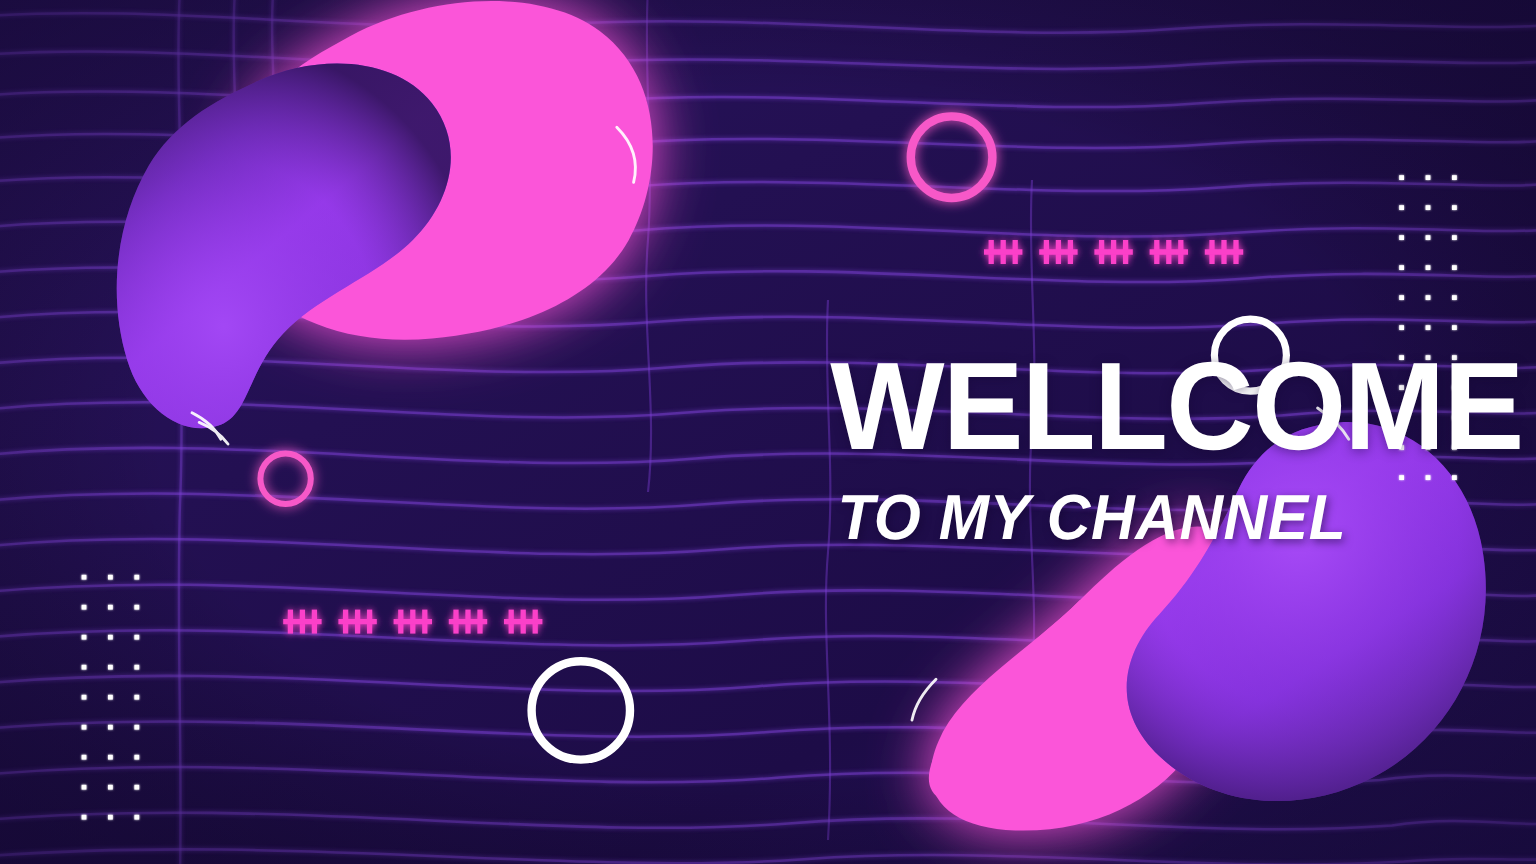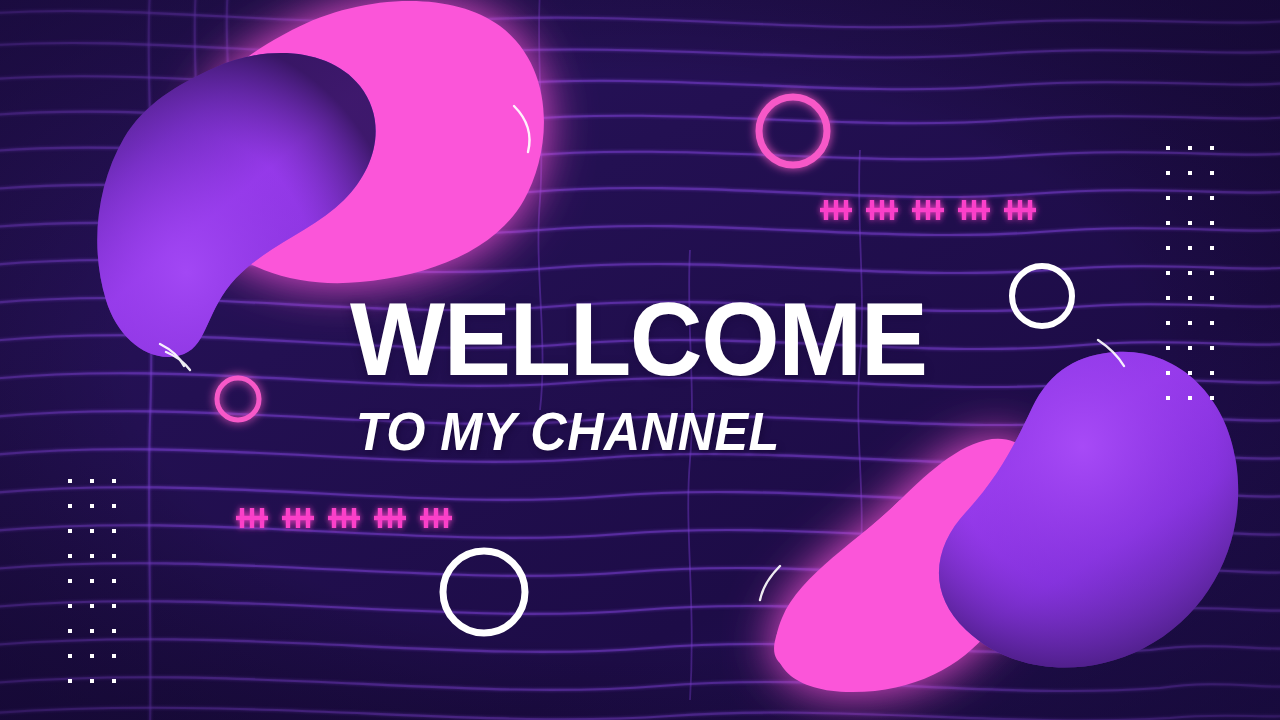--- a/index.html
+++ b/index.html
@@ -25,21 +25,21 @@
   #bg-layer  { z-index: 1; }
   #shape-layer { z-index: 2; }
   #accent-layer { z-index: 3; }
 
   #text-layer {
     position: absolute;
     inset: 0;
     z-index: 4;
     display: flex;
     flex-direction: column;
-    align-items: center;
+    align-items: flex-end;
     justify-content: center;
     pointer-events: none;
   }
   .title {
     font-size: 104px;
     font-weight: 700;
     color: #ffffff;
     letter-spacing: -1.5px;
     line-height: 1;
     margin: 0;

